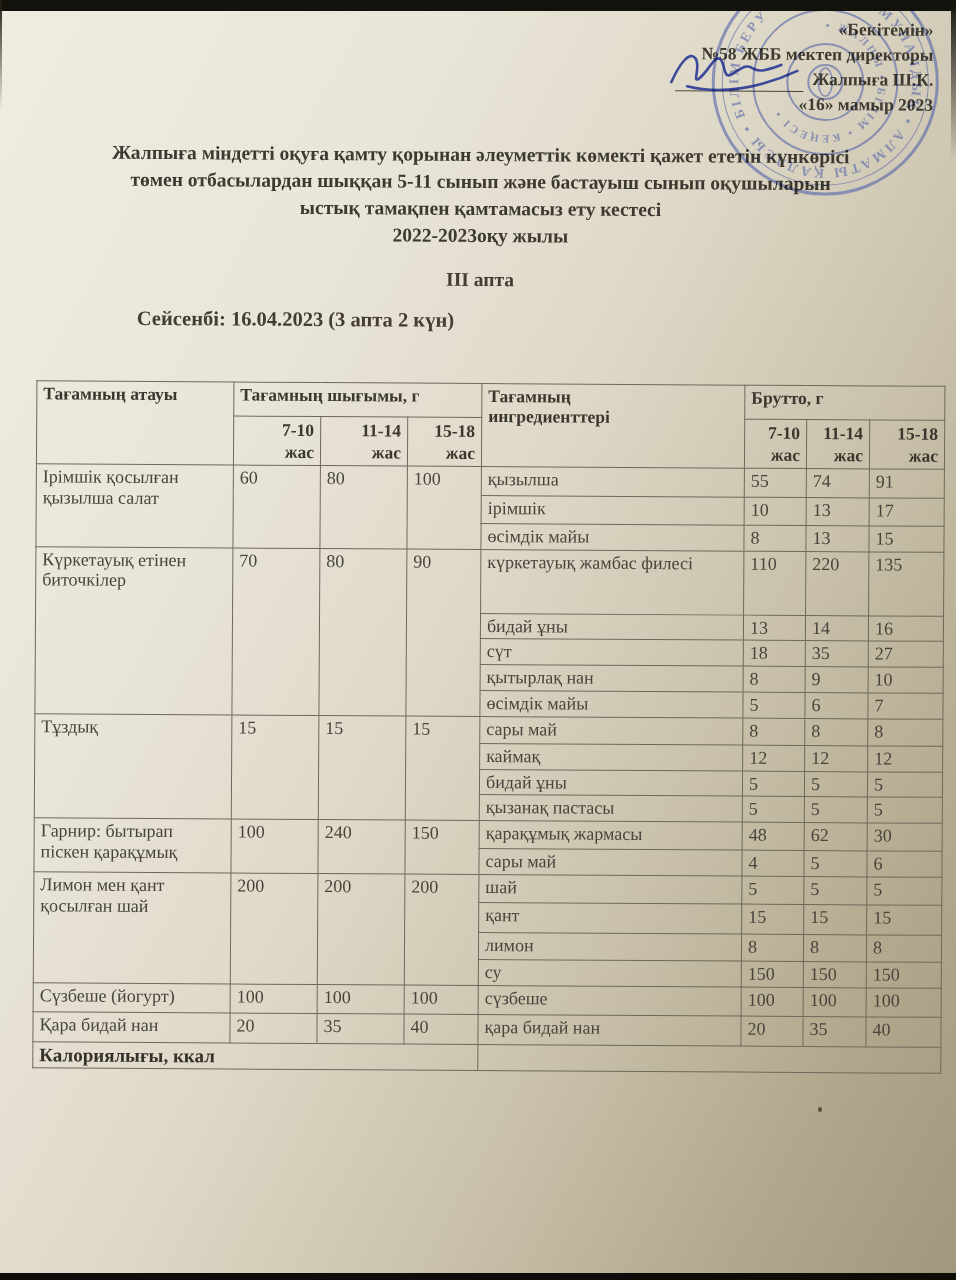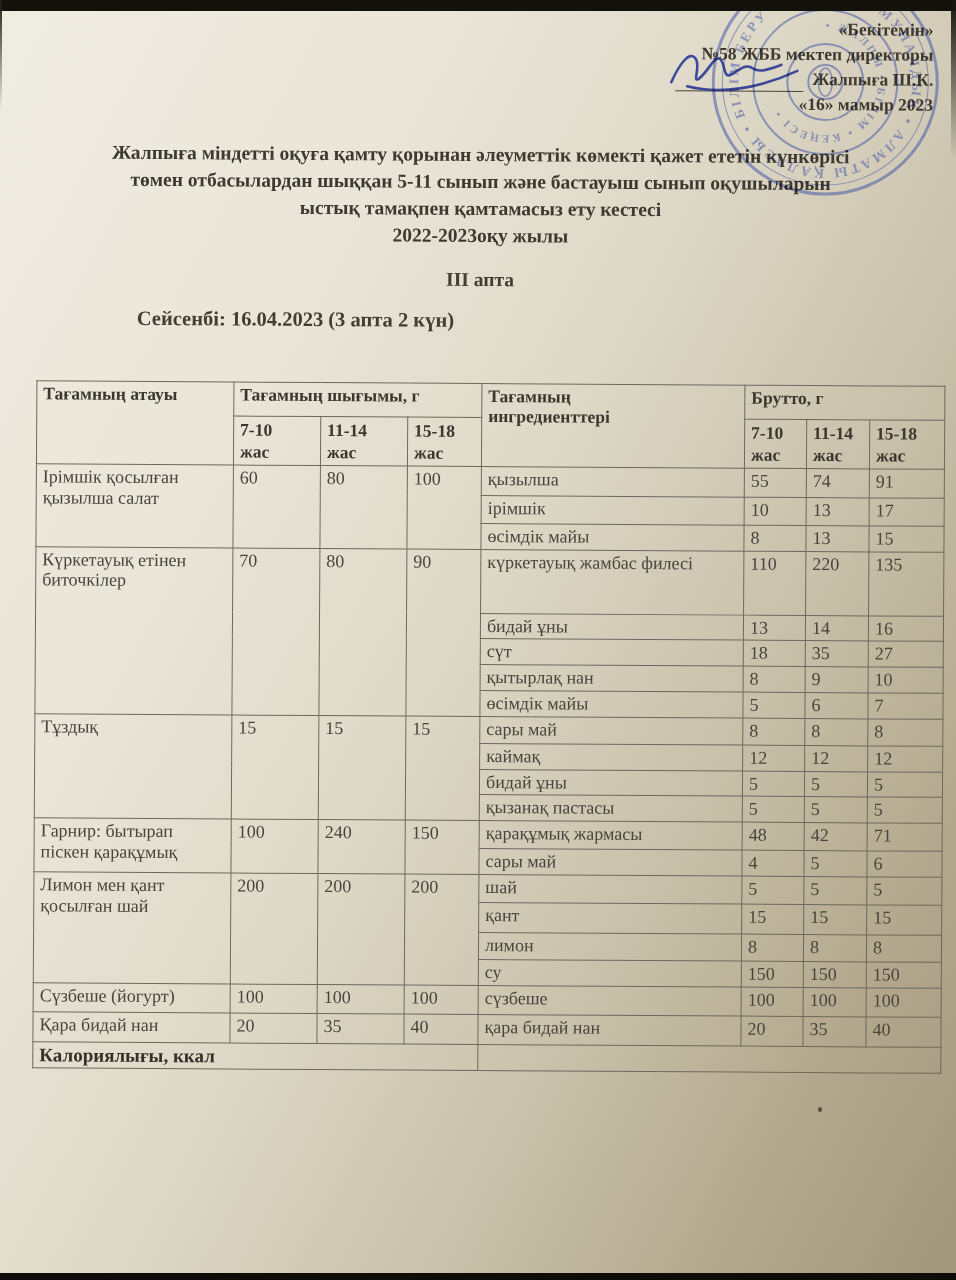--- a/index.html
+++ b/index.html
@@ -36,21 +36,21 @@
   table.meal{position:absolute;top:383px;left:35px;width:908px;border-collapse:collapse;table-layout:fixed;z-index:2;
              font-size:18px;color:#48name443c;color:#48443c;}
   table.meal td,table.meal th{border:1px solid var(--table_line,#6e695c);vertical-align:top;text-align:left;
              padding:2px 6px;line-height:1.15;overflow:hidden;}
   table.meal{border:1.5px solid var(--table_line,#6e695c);}
   table.meal th{font-weight:bold;font-size:17.5px;color:#3c372e;}
   th.h-big{font-size:18px;}
   td.ing{padding-right:70px;}
   td.num{font-size:18px;}
   td.footer-label{font-weight:bold;font-size:19px;color:#35302a;padding-top:3px;}
-  .age div{line-height:22px;}
+  .age div{line-height:22px;text-align:right;}
 
   .speck{position:absolute;left:821px;top:1105px;width:4px;height:5px;border-radius:50%;
          background:rgba(62,52,32,.8);z-index:2;}
 </style>
 </head>
 <body>
 
 <div id="shot">
   <div class="paper"></div>
 
@@ -236,22 +236,22 @@
           <td class="num">5</td>
         </tr>
 
         <tr style="height:28px">
           <td rowspan="2">Гарнир: бытырап піскен қарақұмық</td>
           <td rowspan="2" class="num">100</td>
           <td rowspan="2" class="num">240</td>
           <td rowspan="2" class="num">150</td>
           <td class="ing">қарақұмық жармасы</td>
           <td class="num">48</td>
-          <td class="num">42</td>
-          <td class="num">71</td>
+          <td class="num">62</td>
+          <td class="num">30</td>
         </tr>
         <tr style="height:25px">
           <td class="ing">сары май</td>
           <td class="num">4</td>
           <td class="num">5</td>
           <td class="num">6</td>
         </tr>
 
         <tr style="height:28px">
           <td rowspan="4">Лимон мен қант қосылған шай</td>

